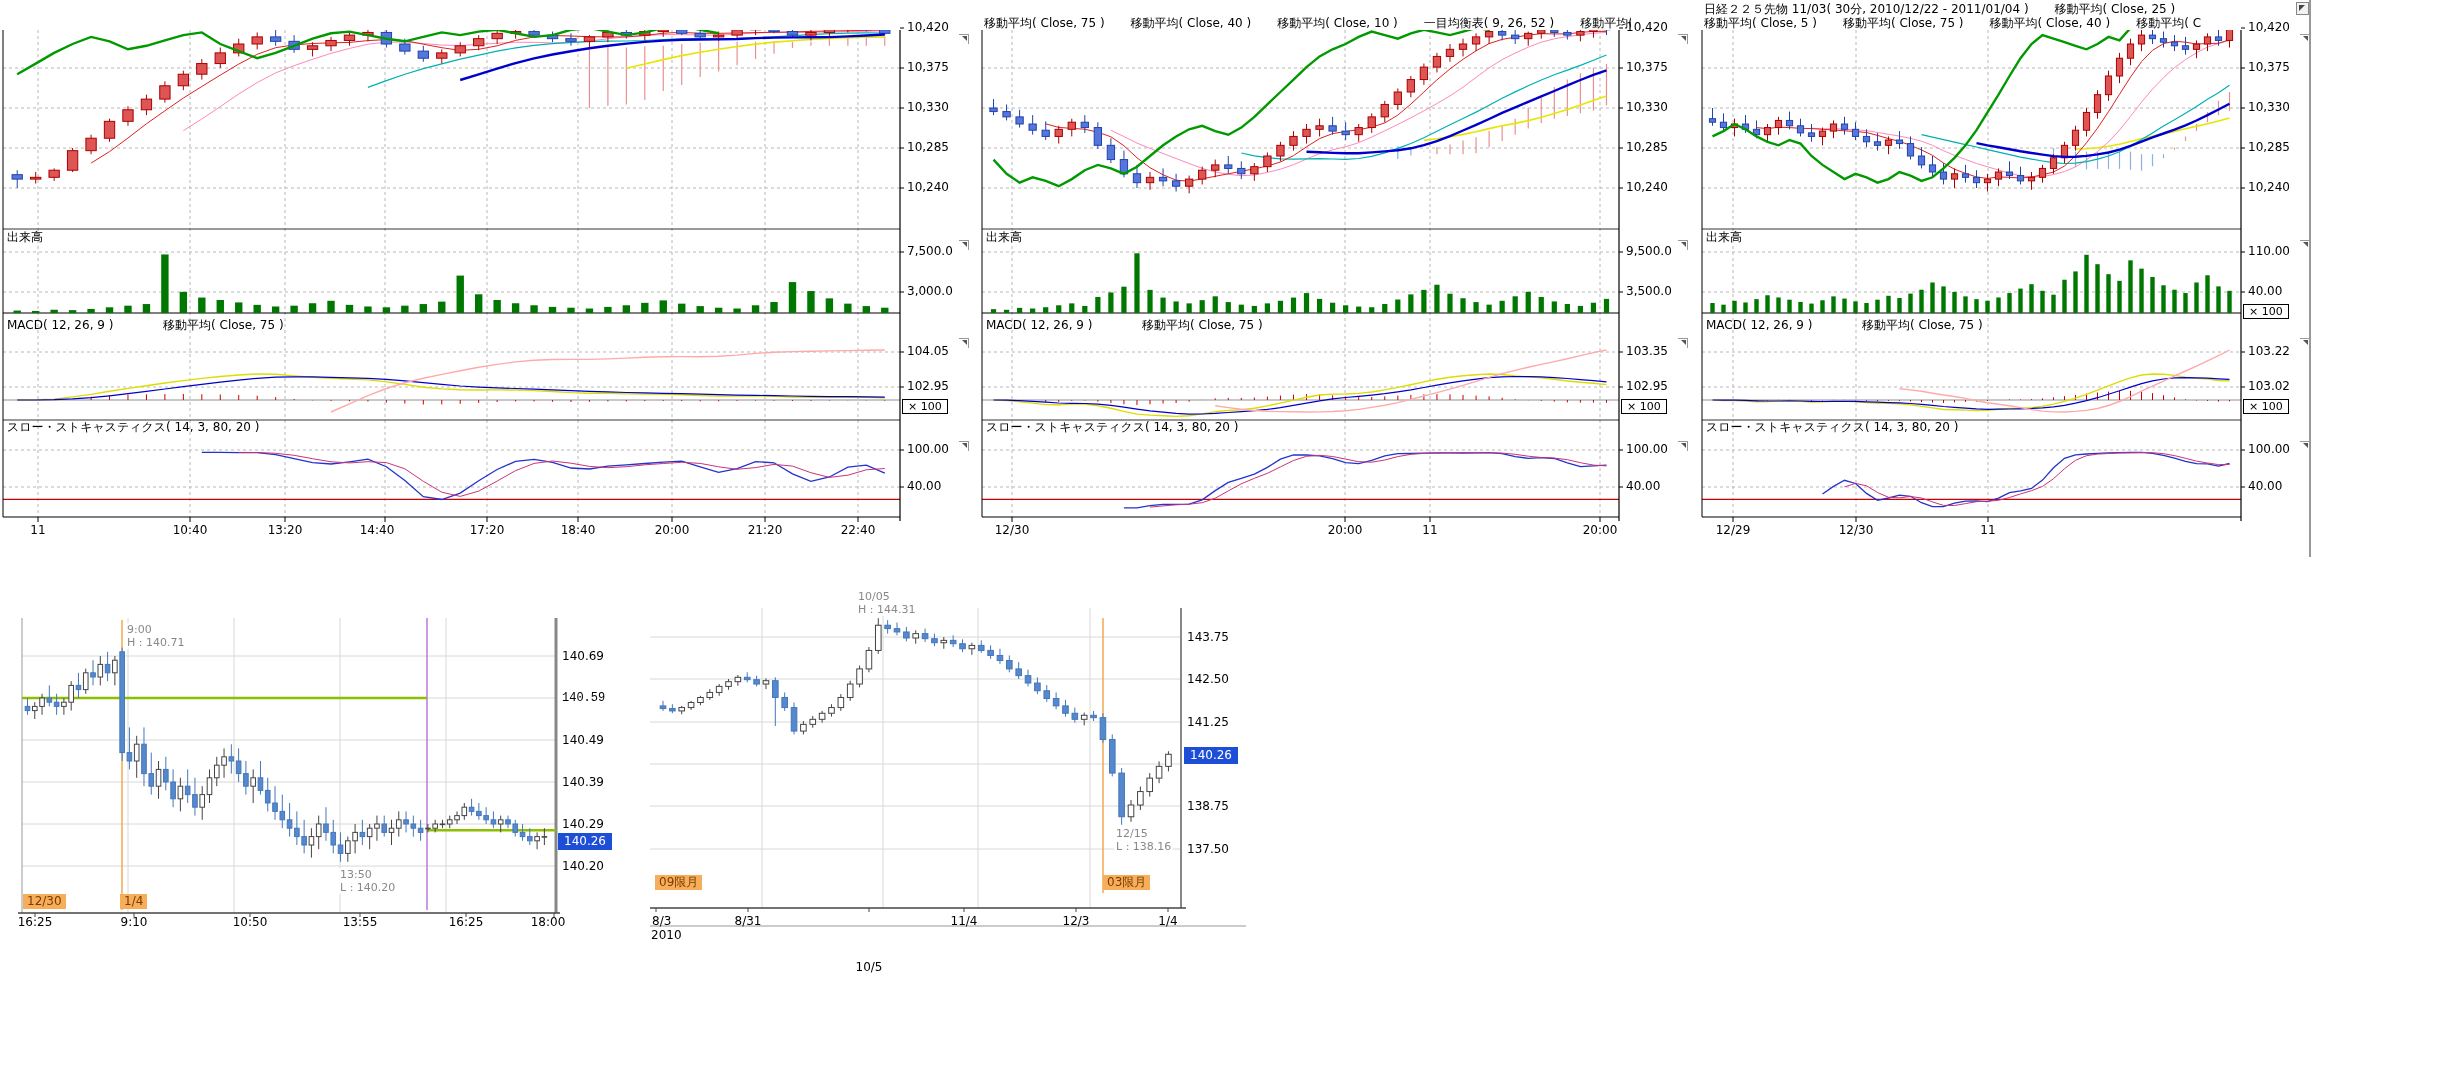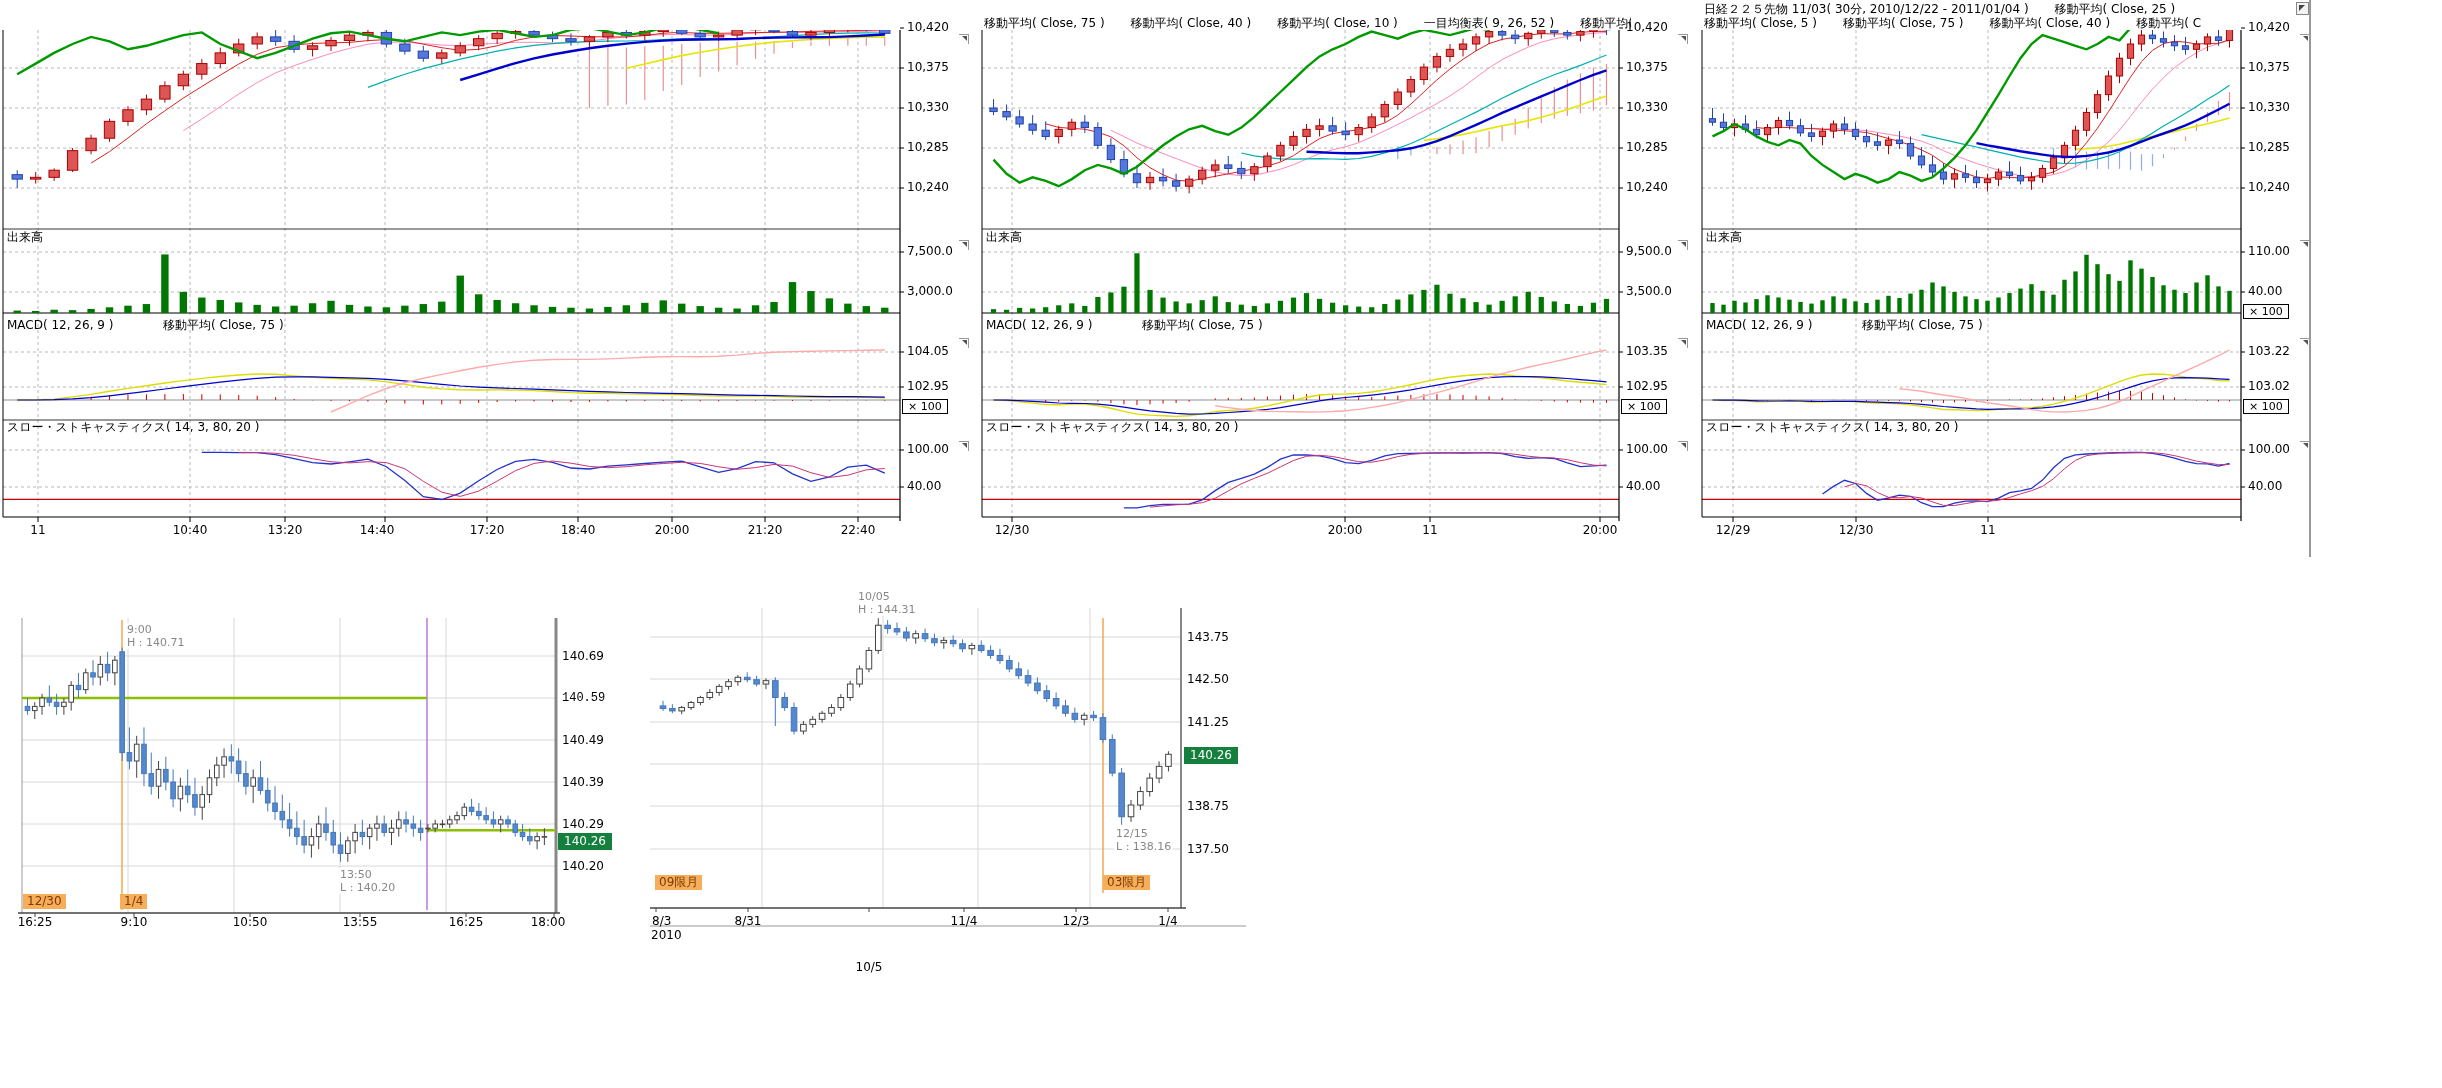--- a/index.html
+++ b/index.html
@@ -6,21 +6,21 @@
   #stage{position:relative;width:2442px;height:1088px;background:#fff;overflow:hidden;
          font-family:"DejaVu Sans",sans-serif;}
   .lbl{position:absolute;font:12px "DejaVu Sans",sans-serif;color:#000;white-space:nowrap;line-height:13px;}
   .cc{transform:translateX(-50%);}
   .hdr{position:absolute;white-space:nowrap;overflow:hidden;font:12px "DejaVu Sans",sans-serif;color:#000;}
   .hdr span{margin-right:26px;}
   .mult-badge{position:absolute;border:1px solid #000;background:#fff;color:#000;
               font:11px "DejaVu Sans",sans-serif;padding:0 5px;line-height:13px;}
   .obadge{position:absolute;background:#f6ae5a;color:#7c3a00;font:12px "DejaVu Sans",sans-serif;
           padding:1px 4px;line-height:13px;}
-  .bluebadge{position:absolute;background:#15803d;color:#fff;font:12px "DejaVu Sans",sans-serif;
+  .bluebadge{position:absolute;background:#1d4ed8;color:#fff;font:12px "DejaVu Sans",sans-serif;
              padding:2px 6px;line-height:13px;}
   .ann{position:absolute;font:11px "DejaVu Sans",sans-serif;color:#888;
        background:rgba(255,255,255,.9);line-height:13px;padding:0 2px;}
   .corner{position:absolute;width:9px;height:9px;border-top:1px solid #999;border-right:1px solid #999;}
   .corner i{position:absolute;right:1px;top:1px;width:0;height:0;
             border-left:5px solid transparent;border-top:5px solid #555;}
   .plotarea{position:absolute;background:transparent;}
   #scrollbox{position:absolute;left:2296px;top:2px;width:11px;height:11px;border:1px solid #888;background:#f2f2f2;}
   #scrollbox i{position:absolute;left:2px;top:2px;width:0;height:0;
                border-right:6px solid transparent;border-top:6px solid #444;}

